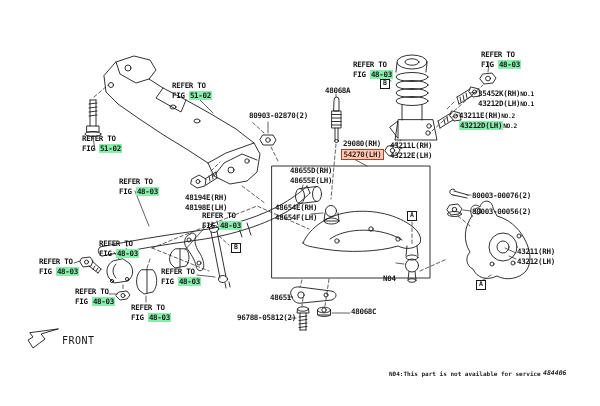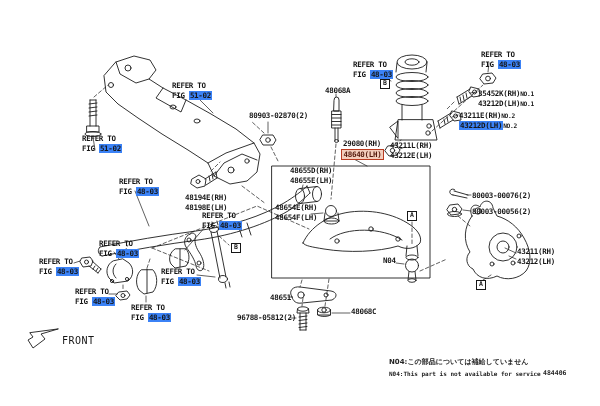--- a/index.html
+++ b/index.html
@@ -2,30 +2,30 @@
 <html><head>
 <meta charset="utf-8">
 <style>
   html,body{margin:0;padding:0;background:#fff;}
   .canvas{position:relative;width:600px;height:406px;background:#ffffff;overflow:hidden;
           font-family:"DejaVu Sans Mono",monospace;}
   svg{position:absolute;left:0;top:0;}
   .lbl{position:absolute;font-weight:bold;font-size:7.5px;line-height:9.5px;
        letter-spacing:-0.3px;color:#161616;white-space:nowrap;}
   .sm{font-size:6.2px;}
-  .hl{background:#3b82f6;padding:0 1px;}
+  .hl{background:#86efac;padding:0 1px;}
   .redbox{display:inline-block;border:1px solid #b93a20;background:#f3cdbc;
           padding:0 1.5px;line-height:9px;color:#52170a;}
   .cbox{position:absolute;box-sizing:border-box;width:10px;height:10px;border:1.2px solid #161616;
         font-weight:bold;font-size:6.5px;line-height:7.5px;text-align:center;background:#fff;color:#161616;}
   .front-lbl{position:absolute;font-weight:normal;font-size:10px;letter-spacing:0.5px;color:#161616;}
   .foot{position:absolute;font-weight:bold;color:#242424;white-space:nowrap;}
   .foot.jp{font-size:7px;font-family:"DejaVu Sans",sans-serif;}
   .foot.en{font-size:6px;}
-  .figcode{position:absolute;font-weight:bold;font-size:6.5px;color:#242424;}
+  .figcode{position:absolute;font-weight:bold;font-size:6.5px;color:#242424;font-style:italic;}
 </style>
 </head>
 <body>
 
 <div class="canvas">
 
 <svg width="600" height="406" viewBox="0 0 600 406" fill="none" stroke="#1c1c1c" stroke-width="0.9" stroke-linecap="round" stroke-linejoin="round">
 
   <g>
     <path d="M116,62 L134,56 L150,60 L156,70 L149,79 L163,88 L186,100 L211,114 L236,129 L254,143 L260,154 L257,172 L247,181 L230,184 L214,176 L208,163 L188,150 L162,134 L138,118 L118,104 L106,92 L104,76 Z"></path>
@@ -325,21 +325,21 @@
 <div class="lbl" style="left:131px;top:303px">
   <div>REFER TO</div>
   <div><span>FIG</span> <span class="hl">48-03</span></div>
 </div>
 
 <div class="lbl" style="left:249px;top:111px">80903-02870(2)</div>
 <div class="lbl" style="left:325px;top:86px">48068A</div>
 
 <div class="lbl" style="left:341px;top:139px">
   <div style="padding-left:2px">29080(RH)</div>
-  <div><span class="redbox">48640(LH)</span></div>
+  <div><span class="redbox">54270(LH)</span></div>
 </div>
 
 <div class="lbl" style="left:390px;top:141px">
   <div>43211L(RH)</div>
   <div>43212E(LH)</div>
 </div>
 
 <div class="lbl" style="left:478px;top:89px">
   <div><span>35452K(RH)</span><span class="sm">NO.1</span></div>
   <div><span>43212D(LH)</span><span class="sm">NO.1</span></div>
@@ -374,21 +374,20 @@
 </div>
 
 <div class="lbl" style="left:270px;top:293px">48651</div>
 <div class="lbl" style="left:237px;top:313px">96788-05812(2)</div>
 <div class="lbl" style="left:351px;top:307px">48068C</div>
 
 <div class="cbox" style="left:380px;top:79px">B</div>
 <div class="cbox" style="left:231px;top:243px">B</div>
 <div class="cbox" style="left:407px;top:211px">A</div>
 <div class="cbox" style="left:476px;top:280px">A</div>
-<div class="lbl" style="left:383px;top:256px">N04</div>
+<div class="lbl" style="left:383px;top:274px">N04</div>
 
 <div class="front-lbl" style="left:62px;top:335px">FRONT</div>
 
-<div class="foot jp" style="left:389px;top:357px">N04:この部品については補給していません</div>
 <div class="foot en" style="left:389px;top:370px">N04:This part is not available for service</div>
 <div class="figcode" style="left:543px;top:369px">484406</div>
 
 </div>
 
 </body></html>

